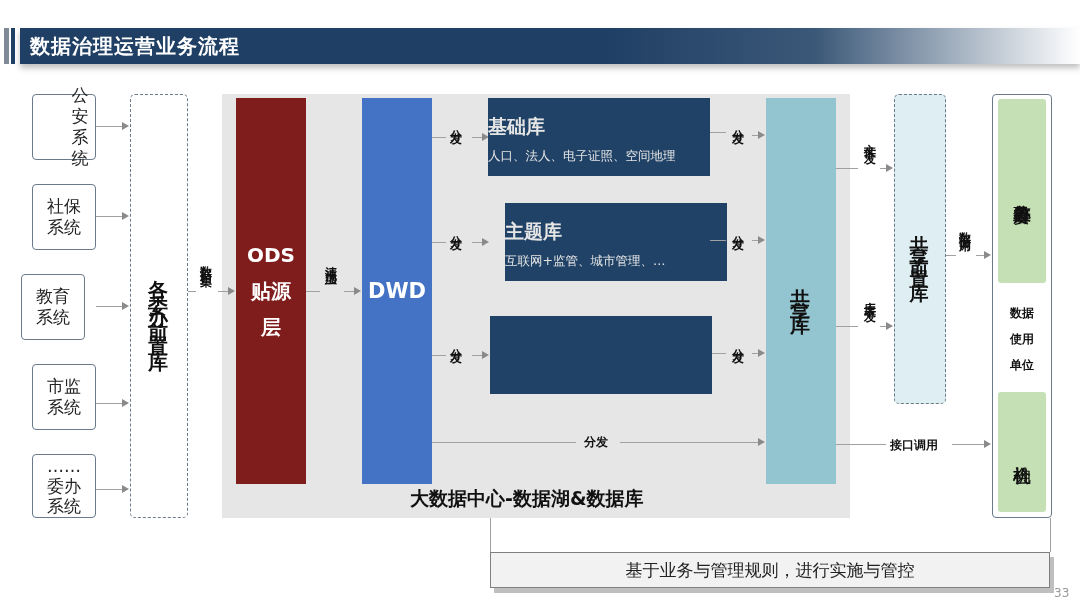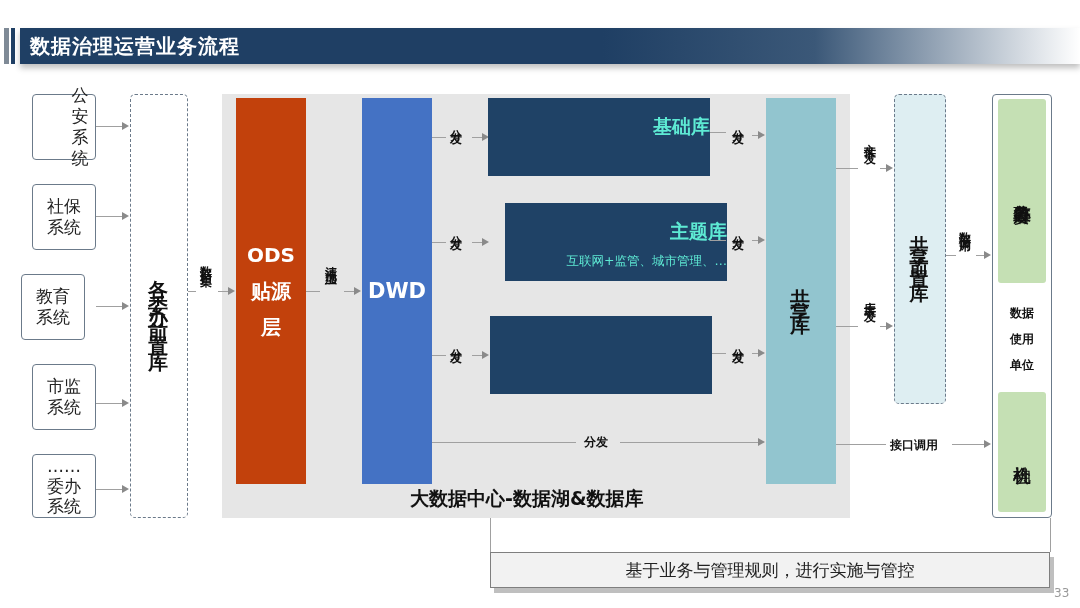--- a/index.html
+++ b/index.html
@@ -16,25 +16,25 @@
   
   .sys{width:64px;height:66px;border:1.5px solid #6b7a8a;border-radius:4px;background:#fff;
     display:flex;align-items:center;justify-content:center;text-align:center;font-size:17px;line-height:21px;color:#222;}
   .sys span{display:block;}
   .front-lib{left:130px;top:94px;width:58px;height:424px;border:1.5px dashed #6b7a8a;border-radius:5px;background:#fff;}
   .vtext{writing-mode:vertical-rl;text-orientation:upright;font-weight:bold;}
   .front-lib-label{left:130px;top:94px;width:58px;height:424px;display:flex;align-items:center;justify-content:center;font-size:20px;letter-spacing:14px;}
   
   .bdc{left:222px;top:94px;width:628px;height:424px;background:#e6e6e6;}
   .bdc-label{left:410px;top:486px;font-size:19px;font-weight:bold;color:#111;}
-  .ods{left:236px;top:98px;width:70px;height:386px;background:#c2410c;color:#fff;font-weight:bold;font-size:20px;
+  .ods{left:236px;top:98px;width:70px;height:386px;background:#7f1d1d;color:#fff;font-weight:bold;font-size:20px;
     display:flex;flex-direction:column;align-items:center;justify-content:center;line-height:36px;text-align:center;}
   .dwd{left:362px;top:98px;width:70px;height:386px;background:#4472c4;color:#fff;font-weight:bold;font-size:21px;
     display:flex;align-items:center;justify-content:center;}
-  .lib{width:222px;height:78px;background:#1f4266;color:#5eead4;text-align:right;}
+  .lib{width:222px;height:78px;background:#1f4266;color:#e5e5e5;text-align:left;}
   .lib .t{font-size:19px;font-weight:bold;margin-top:16px;}
   .lib .s{font-size:12.5px;margin-top:8px;}
   .share{left:766px;top:98px;width:70px;height:386px;background:#92c5cf;display:flex;align-items:center;justify-content:center;font-size:20px;letter-spacing:12px;}
   .smallv{font-size:12px;font-weight:bold;line-height:14px;letter-spacing:3px;}
   .line{height:1px;background:#a0a0a0;}
   .arrow{width:0;height:0;border-top:4px solid transparent;border-bottom:4px solid transparent;border-left:7px solid #8a8a8a;}
   .vline{width:1px;background:#a0a0a0;}
   
   .sfront{left:894px;top:94px;width:52px;height:310px;border:1.5px dashed #6b7a8a;border-radius:5px;background:#deeef2;
     display:flex;align-items:center;justify-content:center;font-size:19px;letter-spacing:12px;}
@@ -136,20 +136,21 @@
 <div class="abs line" style="left:472px;top:242px;width:10px;"></div>
 <div class="abs arrow" style="left:482px;top:238px;"></div>
 
 <div class="abs line" style="left:432px;top:355px;width:14px;"></div>
 <div class="abs smallv vtext" style="left:449px;top:339px;">分发</div>
 <div class="abs line" style="left:472px;top:355px;width:10px;"></div>
 <div class="abs arrow" style="left:482px;top:351px;"></div>
 
 <div class="abs lib" style="left:488px;top:98px;">
   <div class="t">基础库</div>
+  <div class="s">人口、法人、电子证照、空间地理</div>
 </div>
 <div class="abs lib" style="left:488px;top:203px;margin-left:17px;">
   <div class="t">主题库</div>
   <div class="s">互联网+监管、城市管理、…</div>
 </div>
 <div class="abs lib" style="left:490px;top:316px;">
 </div>
 
 <div class="abs line" style="left:710px;top:132px;width:16px;"></div>
 <div class="abs smallv vtext" style="left:731px;top:120px;">分发</div>

